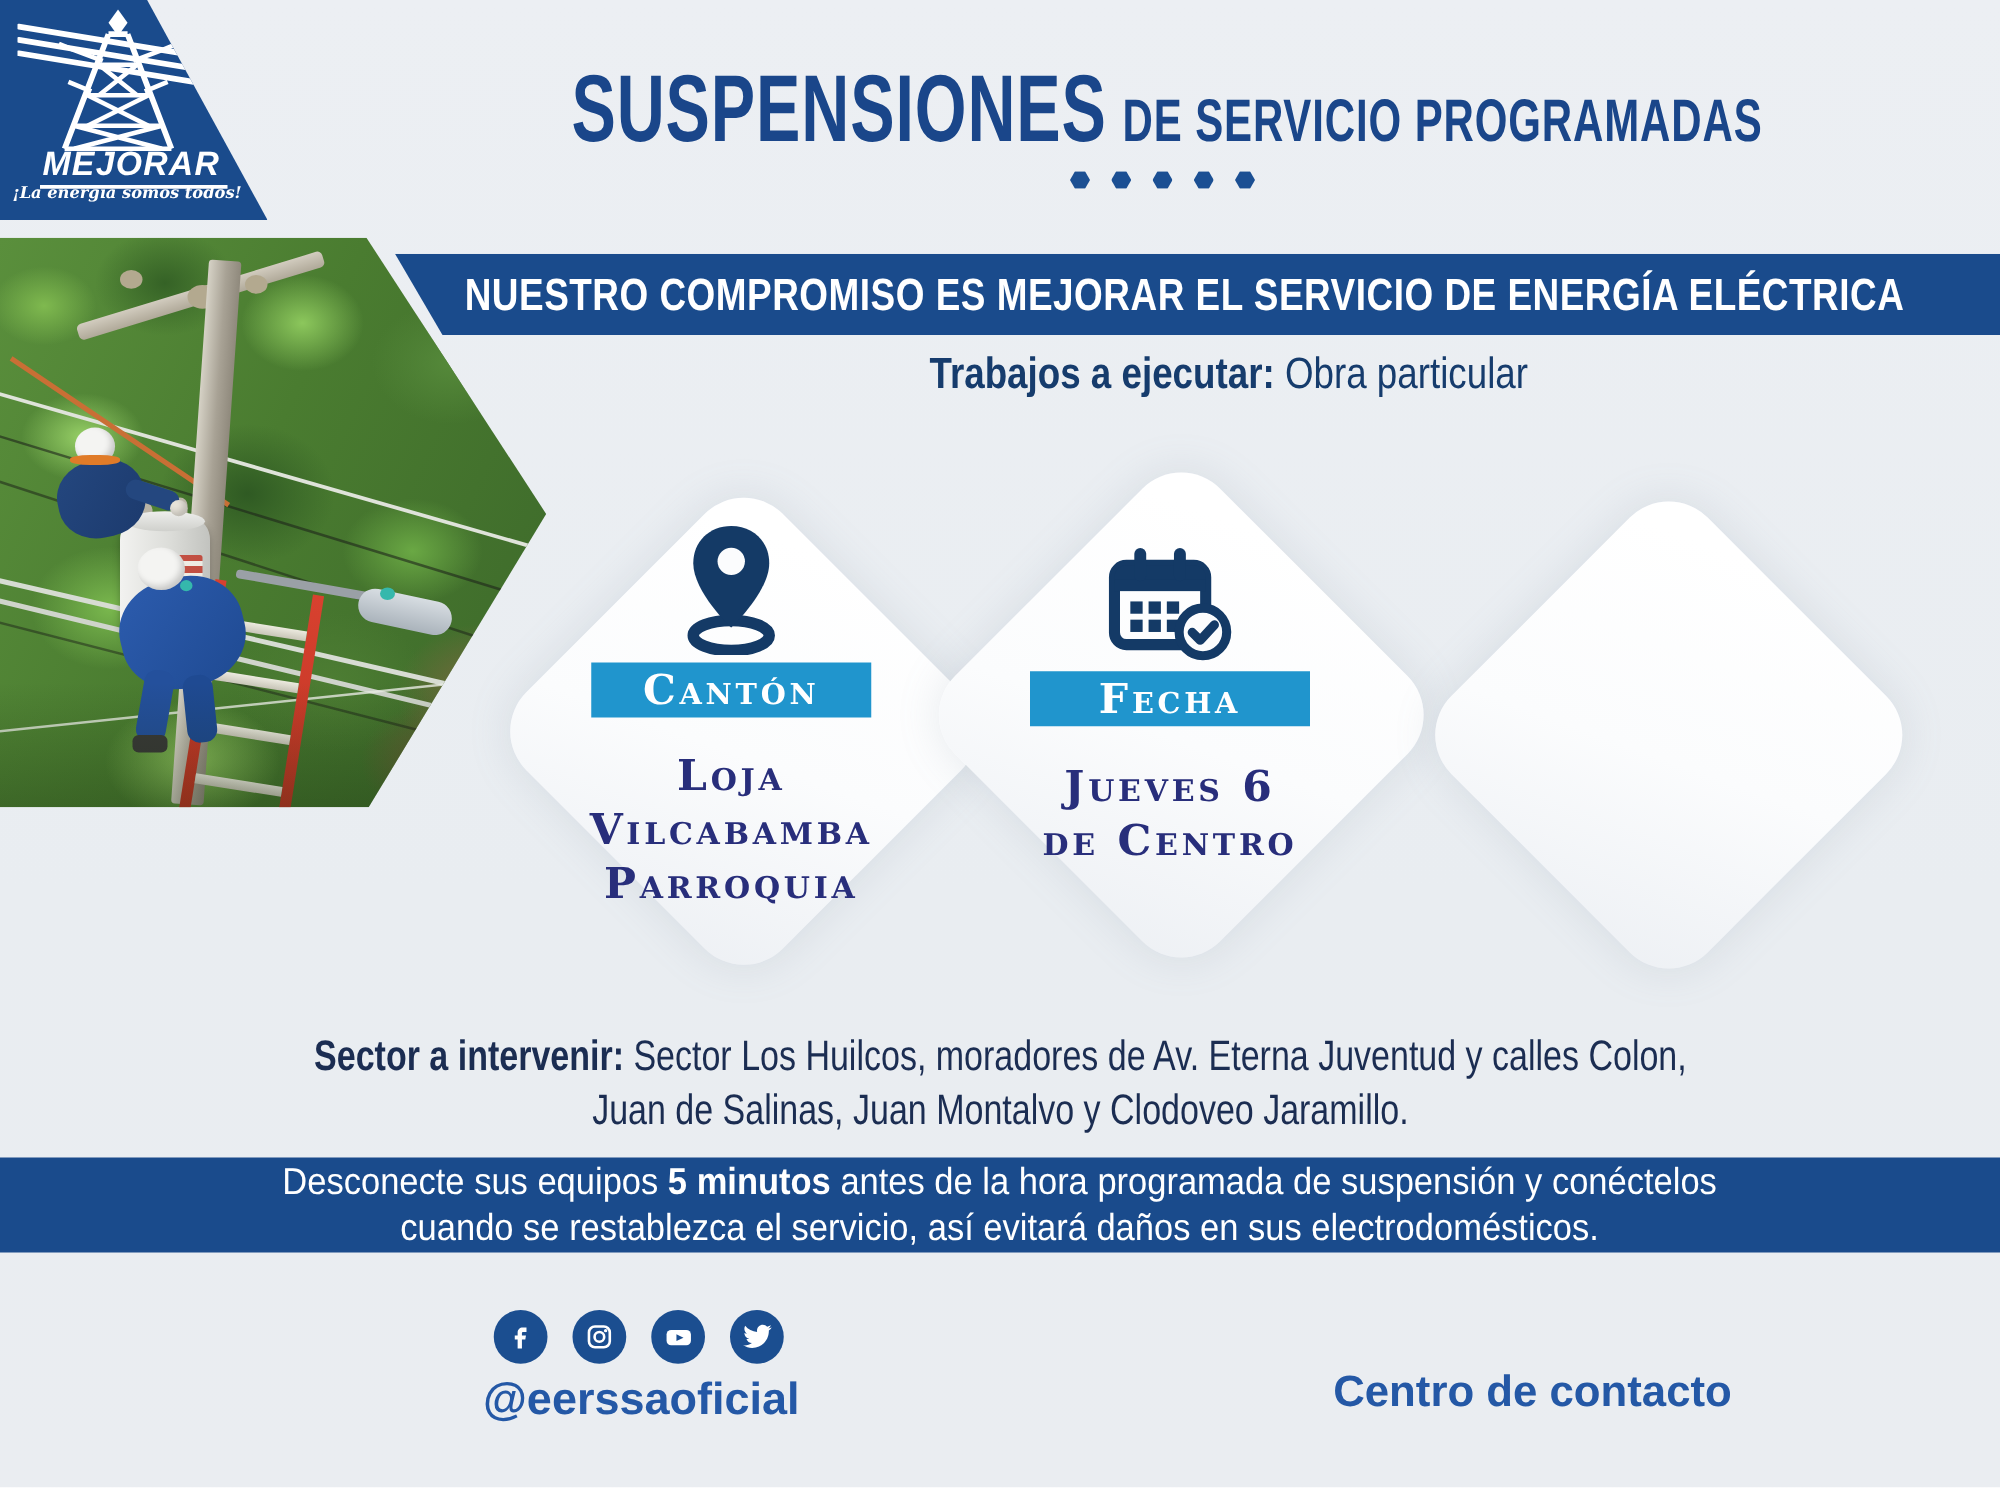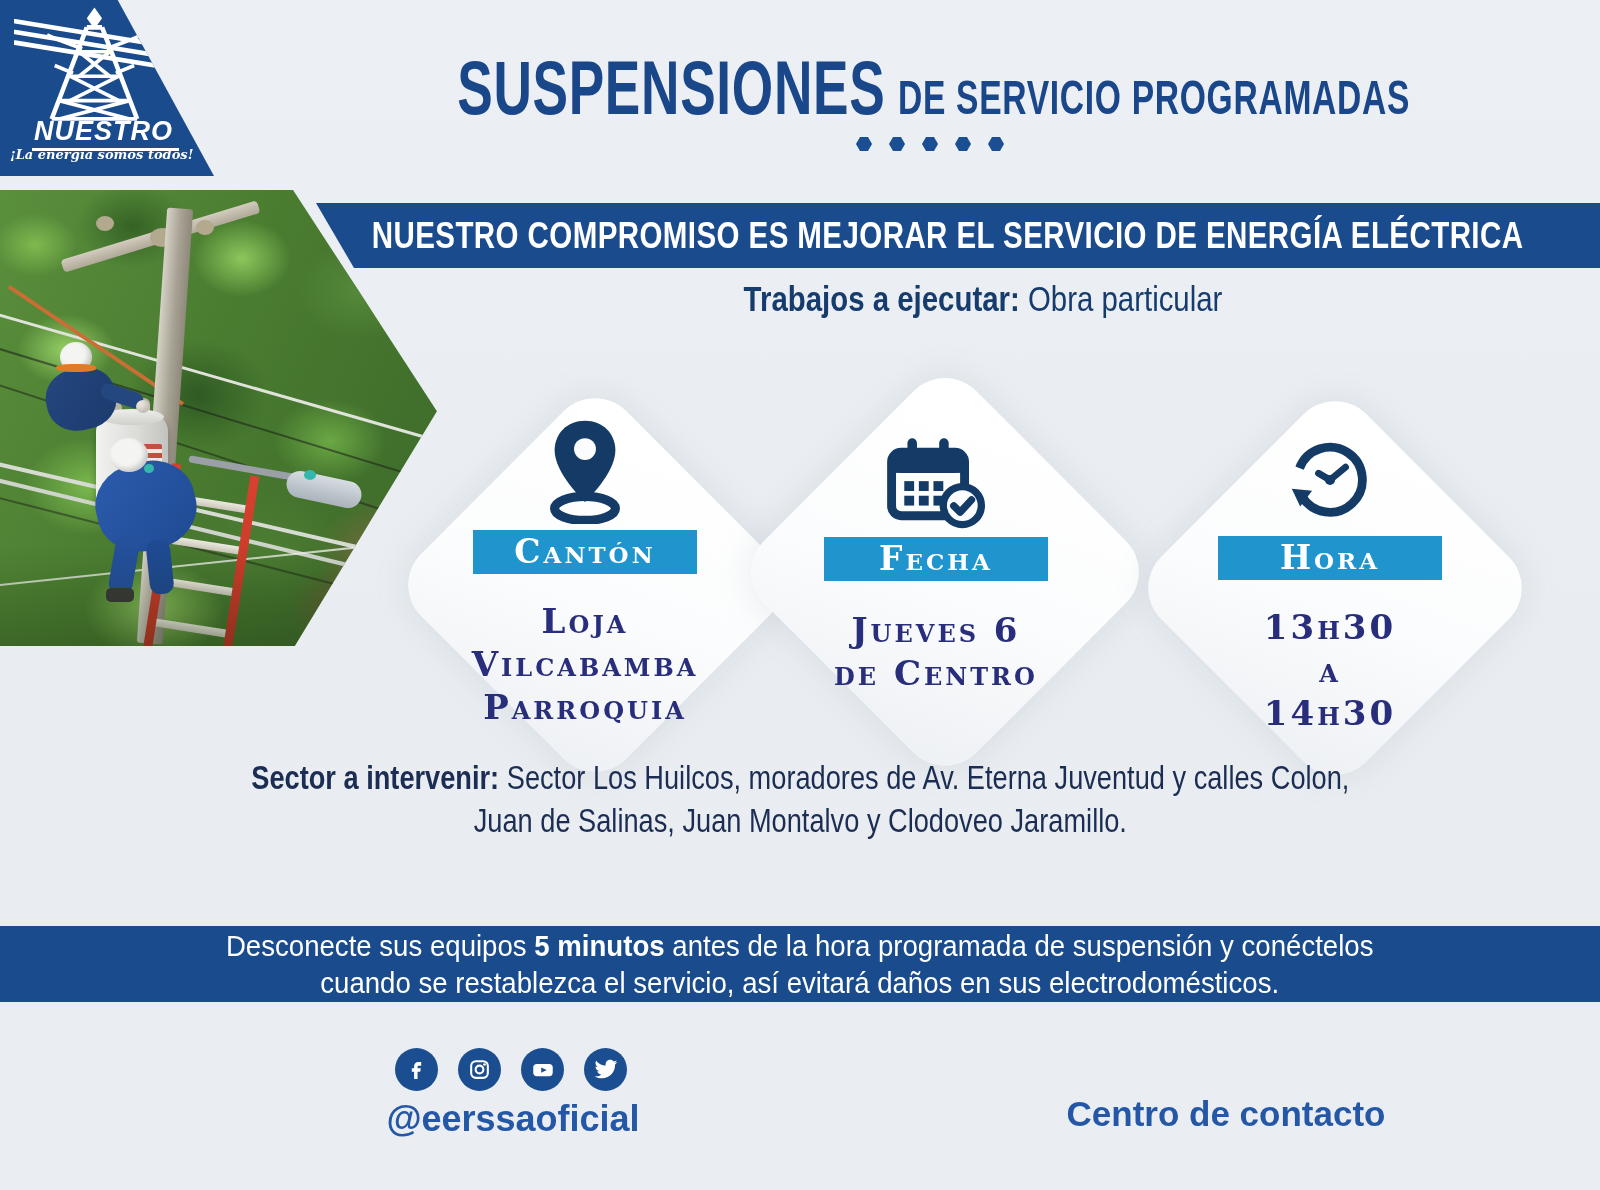--- a/index.html
+++ b/index.html
@@ -82,21 +82,21 @@
            background:linear-gradient(155deg,#ffffff 10%,#fbfcfd 55%,#edf0f4 100%);
            box-shadow:0 0 34px rgba(130,142,158,.18);}
   .card-col{position:absolute;width:320px;text-align:center;}
   .card-icon{display:flex;justify-content:center;align-items:flex-start;}
   .card-label{display:inline-block;min-width:200px;height:44px;line-height:44px;background:#2095cd;
               color:#fff;font-family:"DejaVu Serif","Liberation Serif",serif;font-variant:small-caps;
               font-weight:bold;font-size:33px;letter-spacing:3px;padding:0 12px;}
   .card-line{font-family:"DejaVu Serif","Liberation Serif",serif;font-variant:small-caps;font-weight:bold;
              color:#282e7b;font-size:34px;letter-spacing:3px;line-height:43px;}
   
-  .sector{position:absolute;left:115px;top:756px;width:1600px;text-align:center;font-size:34px;
+  .sector{position:absolute;left:115px;top:824px;width:1600px;text-align:center;font-size:34px;
           color:#1b2d52;line-height:43px;white-space:nowrap;}
   .sector{left:0;}
   .sector-inner{display:inline-block;transform:scaleX(0.80);transform-origin:50% 50%;}
   
   .band{position:absolute;left:0;top:926px;width:1600px;height:76px;background:#1a4b8c;
         display:flex;align-items:center;justify-content:center;text-align:center;color:#ffffff;}
   .band-inner{display:inline-block;transform:scaleX(0.92);transform-origin:50% 50%;
               font-size:30px;line-height:37px;white-space:nowrap;}
   
   .social-row{position:absolute;left:395px;top:1048px;display:flex;gap:20px;}
@@ -129,21 +129,21 @@
       </g>
       <g stroke="#ffffff" fill="none" stroke-width="2.4">
         <path d="M42 30 h20 M36 46 h32 M29 62 h46 M24 74 h56"></path>
         <path d="M42 30 L62 46 M62 30 L42 46"></path>
         <path d="M36 46 L68 62 M68 46 L36 62"></path>
         <path d="M29 62 L75 74 M75 62 L29 74"></path>
         <path d="M44 28 L28 22 l-7 -3 M60 28 L76 22 l7 -3"></path>
         <path d="M38 44 L26 39 M66 44 L78 39"></path>
       </g>
     </svg>
-    <div class="logo-name">NUESTRO</div>
+    <div class="logo-name">MEJORAR</div>
     <div class="logo-tagline">¡La energía somos todos!</div>
   </div>
 
   <div class="title">
     <span class="title-inner">
       <span class="t-big">SUSPENSIONES</span><span class="t-small">DE SERVICIO PROGRAMADAS</span>
     </span>
   </div>
   <div class="dots">
     <span class="dot"></span>
@@ -254,36 +254,20 @@
         <path d="M21.6 21.4 l2 2 3.6 -3.9" fill="none" stroke="#143a66" stroke-width="2.3" stroke-linecap="round" stroke-linejoin="round"></path>
       </svg>
     </div>
     <div class="card-label">Fecha</div>
     <div style="margin-top:28px;">
       <div class="card-line">Jueves 6</div>
       <div class="card-line">de Centro</div>
     </div>
   </div>
 
-  <div class="card-col" style="left:1170px;top:436px;">
-    <div class="card-icon" style="height:100px;">
-      <svg width="88" height="88" viewBox="0 0 26 26">
-        <path d="M4.7 17.8 A9.6 9.6 0 1 0 4.0 9.5" fill="none" stroke="#143a66" stroke-width="2.6"></path>
-        <path d="M1.7 15.6 l6 0.6 -3.5 4.6 z" fill="#143a66"></path>
-        <path d="M13 13 L17.6 9.2 M13 13 L9.6 11" stroke="#143a66" stroke-width="2" stroke-linecap="round"></path>
-        <circle cx="13" cy="13" r="1.5" fill="#143a66"></circle>
-      </svg>
-    </div>
-    <div class="card-label">Hora</div>
-    <div style="margin-top:26px;">
-      <div class="card-line">13h30</div>
-      <div class="card-line">a</div>
-      <div class="card-line">14h30</div>
-    </div>
-  </div>
 
   <div class="sector">
     <span class="sector-inner">
       <span class="b">Sector a intervenir:</span>
       <span>Sector Los Huilcos, moradores de Av. Eterna Juventud y calles Colon,</span><br>
       <span>Juan de Salinas, Juan Montalvo y Clodoveo Jaramillo.</span>
     </span>
   </div>
 
   <div class="band">

